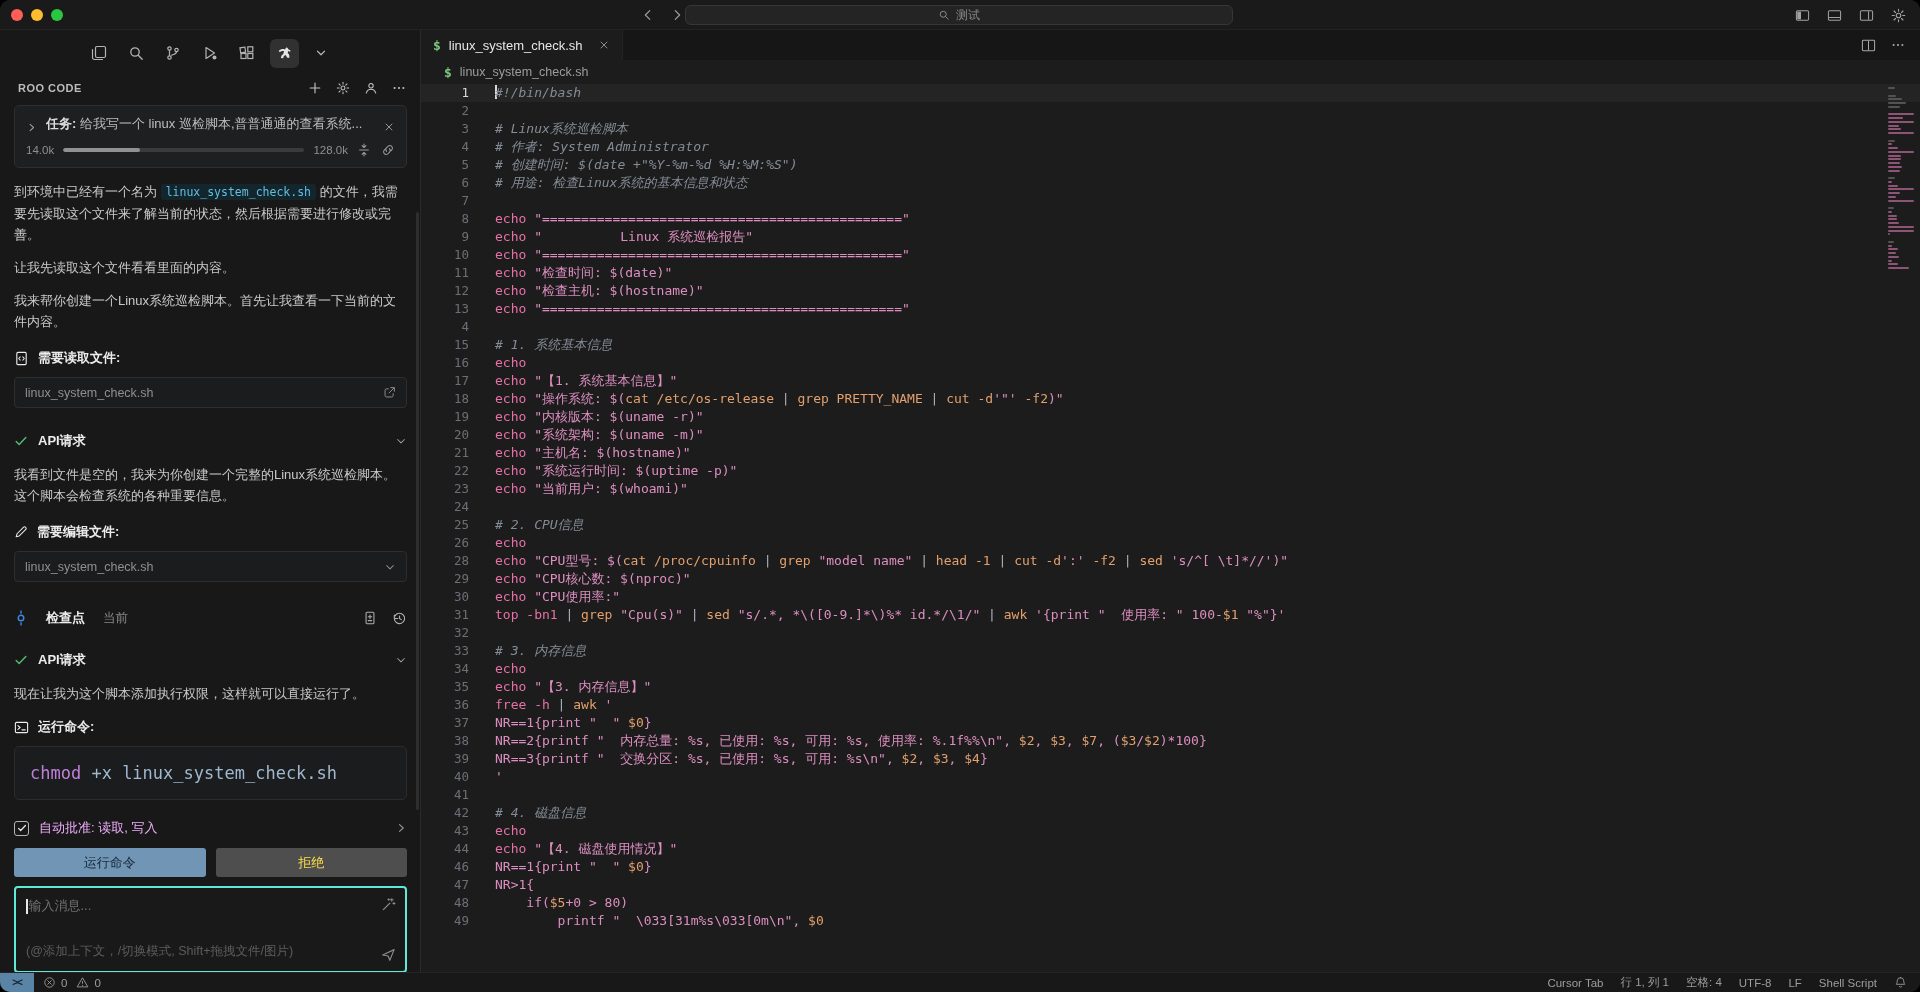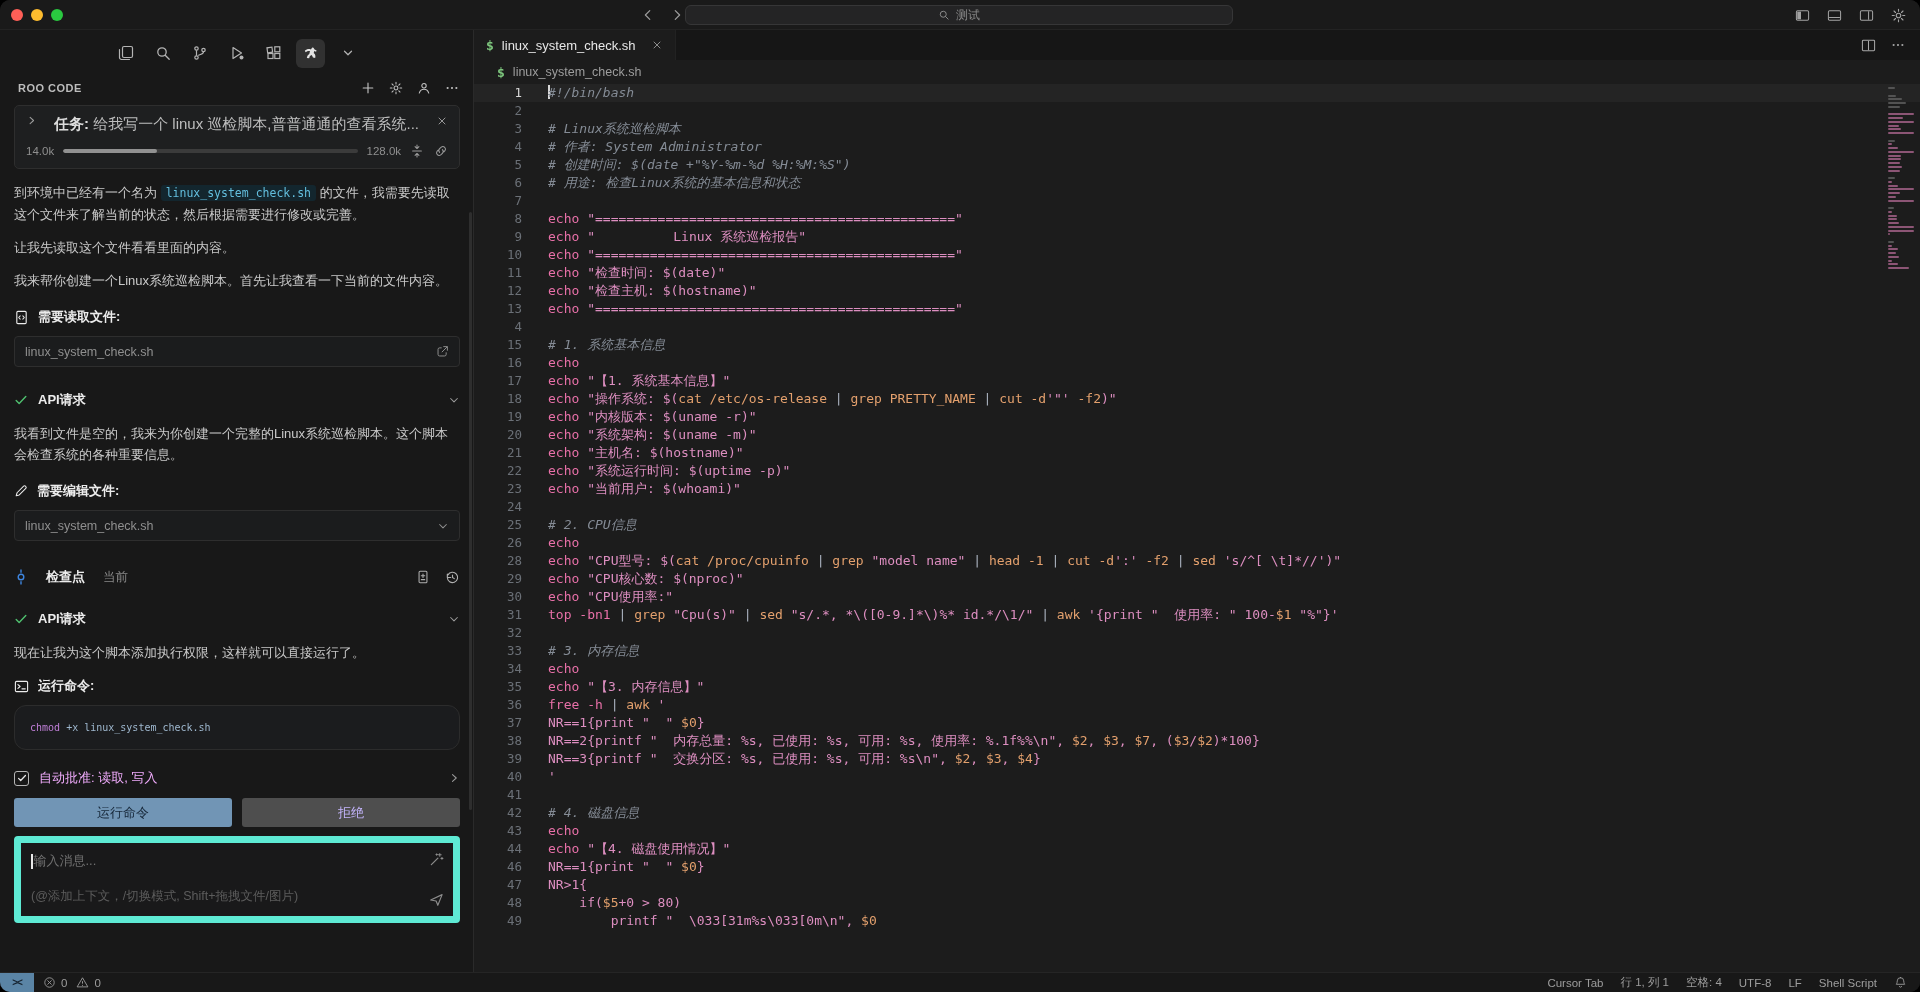--- a/index.html
+++ b/index.html
@@ -35,21 +35,21 @@
   .act-btn.active { background:#313131; color:#e3e3e3; }
   .panel-head { flex:0 0 24px; display:flex; align-items:center; padding:0 14px 0 18px;
     color:#bdbdbd; font-size:11px; font-weight:700; letter-spacing:.5px; }
   .panel-head .spacer { flex:1; }
   .ph-icons { display:flex; gap:14px; color:#c2c2c2; align-items:center; }
 
   .chat { flex:1; padding:3px 13px 0 14px; overflow:hidden; position:relative; }
 
   .card { border:1px solid #2e2e2e; background:#1e1f20; border-radius:5px;
     padding:9px 11px 10px; margin:2px 0 13px; }
-  .card-row1 { display:flex; align-items:flex-start; gap:17px; color:#c8c8c8; font-size:15px; }
+  .card-row1 { display:flex; align-items:flex-end; gap:9px; color:#c8c8c8; font-size:13px; }
   .card-title { flex:1; white-space:nowrap; overflow:hidden; color:#bdbdbd; }
   .card-title b { color:#dcdcdc; font-weight:700; }
   .card-row2 { display:flex; align-items:center; gap:9px; margin-top:10px;
     color:#8f8f8f; font-size:11.5px; }
   .pbar { flex:1; height:4px; background:#3b3b3b; border-radius:2px; overflow:hidden; }
   .pfill { height:100%; background:#919191; border-radius:2px; }
   .card-icons { display:flex; gap:10px; color:#9a9a9a; align-items:center; }
 
   .p { color:#c9c9c9; font-size:13px; line-height:21px; margin-bottom:12px; }
   .codechip { font-family:"DejaVu Sans Mono",monospace; font-size:11.5px; color:#63bedd;
@@ -67,38 +67,38 @@
     color:#ececec; font-weight:700; font-size:13px; }
   .apirow .spacer { flex:1; }
   .chev { color:#9a9a9a; }
 
   .checkpoint { display:flex; align-items:center; gap:18px; margin:27px 0 20px; }
   .cp-label { color:#ececec; font-weight:700; font-size:13px; }
   .cp-tag { color:#8a8a8a; font-size:12.5px; }
   .checkpoint .spacer { flex:1; }
   .cp-icons { display:flex; gap:15px; color:#b0b0b0; align-items:center; }
 
-  .cmdblock { border:1px solid #2c2c2c; background:#1b1c1e; border-radius:12px;
-    padding:16px 15px; font-family:"DejaVu Sans Mono",monospace; font-size:10px;
+  .cmdblock { border:1px solid #2c2c2c; background:#1b1c1e; border-radius:5px;
+    padding:16px 15px; font-family:"DejaVu Sans Mono",monospace; font-size:17px;
     margin:5px 0 19px; }
   .cmd-k { color:#c07fd8; } .cmd-a { color:#9fb8cf; }
 
   .approve { display:flex; align-items:center; gap:10px; color:#f0abfc; font-size:13px;
     margin:4px 0 11px; }
   .approve .spacer { flex:1; }
   .cbx { width:15px; height:15px; border:1px solid #b5b5b5; border-radius:3px;
     display:flex; align-items:center; justify-content:center; color:#e8e8e8; }
 
   .btns { display:flex; gap:10px; margin-bottom:9px; }
   .btn { flex:1; height:29px; border-radius:3px; display:flex; align-items:center;
     justify-content:center; font-size:13px; cursor:default; }
   .btn.primary { background:#7195b5; color:#17283a; }
-  .btn.secondary { background:#4e4e4e; color:#c4b5fd; }
-
-  .composer { border:7px solid #5eead4; border-radius:4px; height:87px; background:#19191a;
+  .btn.secondary { background:#4e4e4e; color:#fde047; }
+
+  .composer { border:2px solid #5eead4; border-radius:4px; height:87px; background:#19191a;
     position:relative; margin-bottom:8px; }
   .placeholder { position:absolute; left:10px; top:9px; color:#707070; font-size:13px;
     display:flex; align-items:center; }
   .txtcaret { width:1.5px; height:15px; background:#e8e8e8; margin-right:1px; }
   .hint { position:absolute; left:10px; bottom:11px; color:#5c5c5c; font-size:12.5px; }
   .comp-wand { position:absolute; right:9px; top:9px; color:#8d8d8d; }
   .comp-send { position:absolute; right:9px; bottom:9px; color:#8d8d8d; }
 
   .side-scroll { position:absolute; right:1px; top:182px; width:3px; height:598px;
     background:#2e2e2e; border-radius:2px; }

